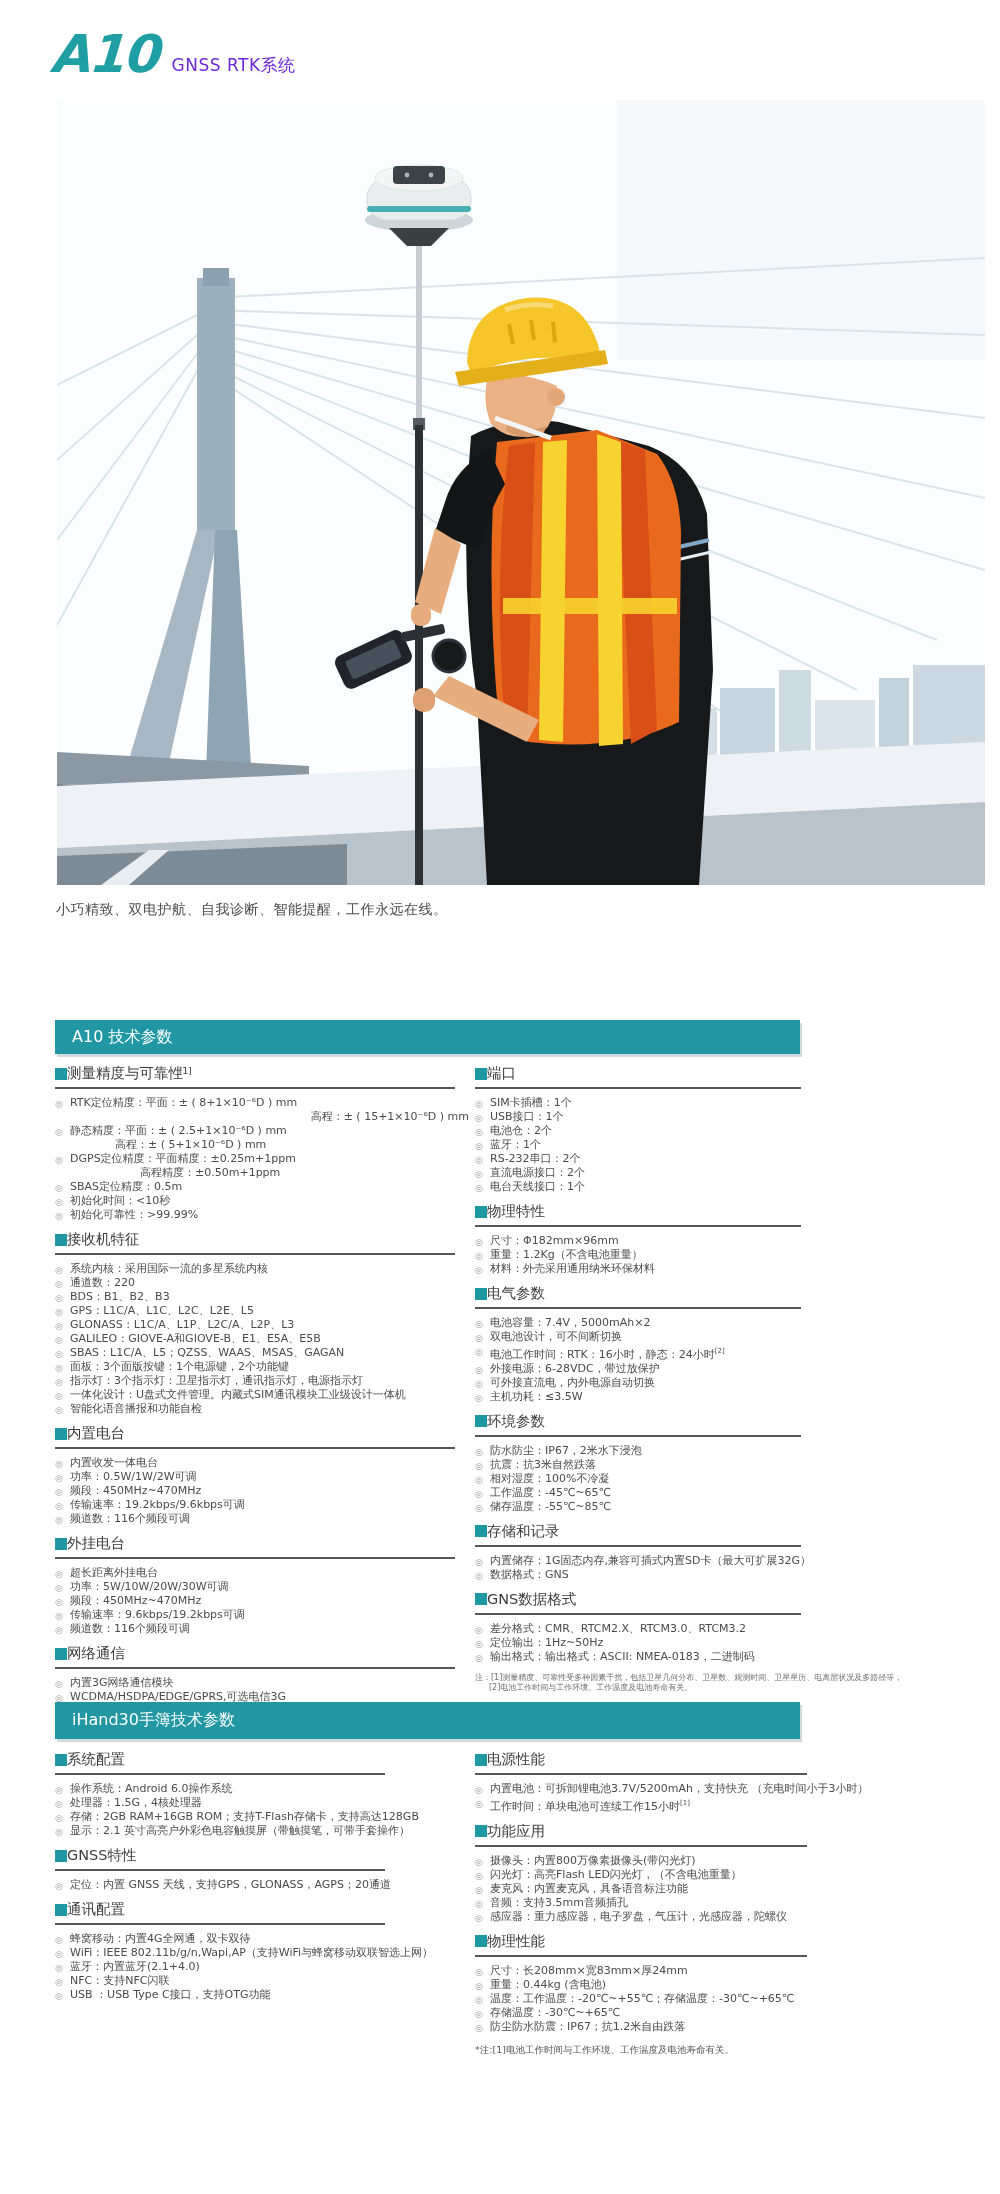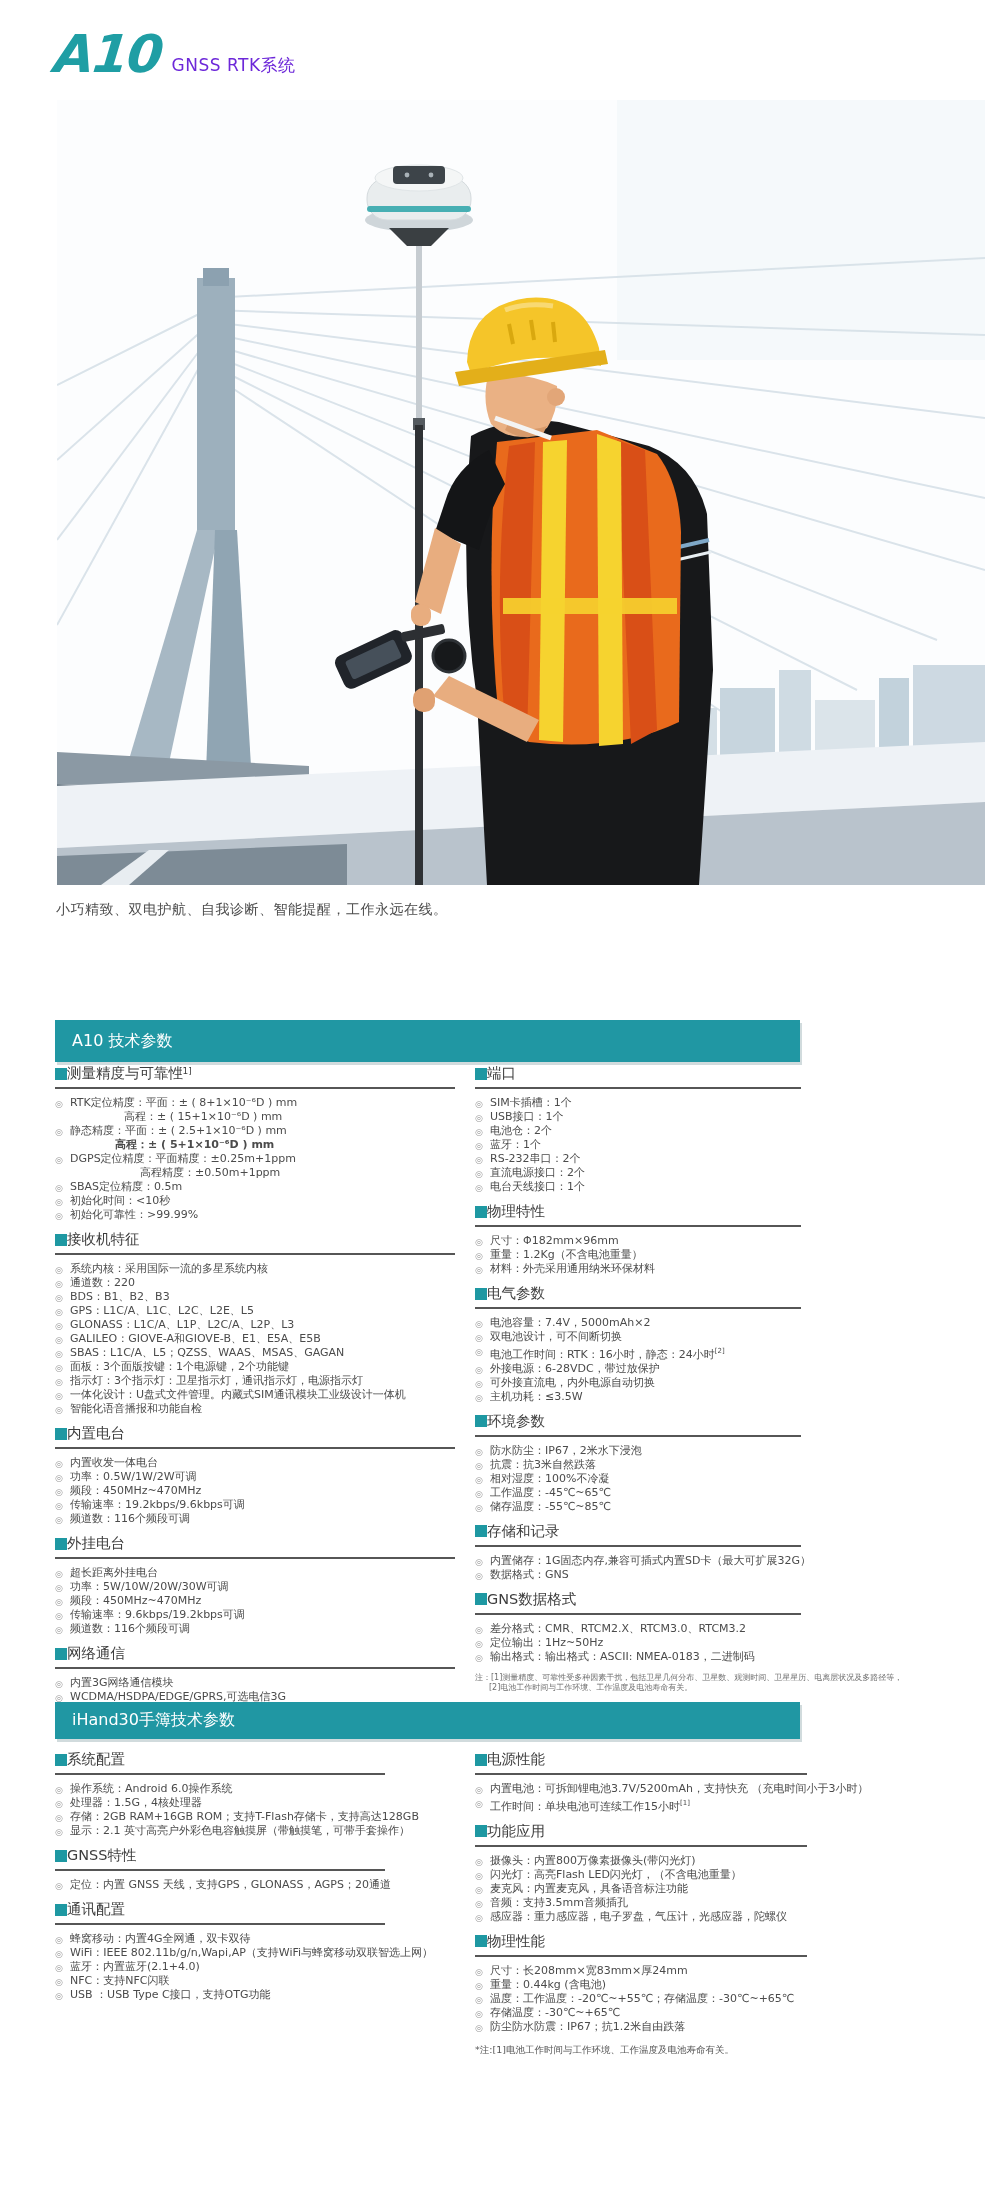--- a/index.html
+++ b/index.html
@@ -14,21 +14,21 @@
   .logo-sub{font-size:17px;color:#6d28d9;padding-bottom:3px;letter-spacing:.5px}
 
   
   .photo{position:absolute;left:57px;top:100px;width:928px;height:785px;overflow:hidden;background:#fcfdfe}
   .photo svg{display:block;width:100%;height:100%}
 
   .tagline{position:absolute;left:56px;top:901px;font-size:14px;color:#4c4c4c;letter-spacing:.5px}
 
   
   .spec-bar{position:absolute;left:55px;width:745px;background:#2097a3;color:#fff;display:flex;align-items:center;padding-left:17px;box-shadow:2px 3px 0 rgba(140,165,170,.4)}
-  .bar-a10{top:1020px;height:42px;font-size:16px}
+  .bar-a10{top:1020px;height:34px;font-size:16px}
   .bar-ihand{top:1702px;height:37px;font-size:16px}
 
   
   .cols{position:absolute;left:55px}
   .cols-a10{top:1056px}
   .cols-ihand{top:1742px}
   .col{position:absolute;top:0}
   .col-0{left:0;width:414px}
   .col-1{left:420px;width:530px}
 
@@ -172,23 +172,23 @@
       <div class="col col-0">
           <div class="sec">
             <div class="sec-head">
               <span class="sec-square"></span>
               <span class="sec-title">测量精度与可靠性</span>
               <sup class="hsup">[1]</sup>
             </div>
             <div class="sec-rule"></div>
             <div class="sec-items">
               <div class="item"><span class="blt">◎</span><span class="item-text">RTK定位精度：平面：± ( 8+1×10⁻⁶D ) mm</span></div>
-              <div class="item" style="padding-left: 69px;"><span class="item-text">高程：± ( 15+1×10⁻⁶D ) mm</span></div>
+              <div class="item" style="padding-left: 69px; text-align: right;"><span class="item-text">高程：± ( 15+1×10⁻⁶D ) mm</span></div>
               <div class="item"><span class="blt">◎</span><span class="item-text">静态精度：平面：± ( 2.5+1×10⁻⁶D ) mm</span></div>
-              <div class="item" style="padding-left: 60px; font-weight: bold;"><span class="item-text">高程：± ( 5+1×10⁻⁶D ) mm</span></div>
+              <div class="item" style="padding-left: 60px;"><span class="item-text">高程：± ( 5+1×10⁻⁶D ) mm</span></div>
               <div class="item"><span class="blt">◎</span><span class="item-text">DGPS定位精度：平面精度：±0.25m+1ppm</span></div>
               <div class="item" style="padding-left: 85px;"><span class="item-text">高程精度：±0.50m+1ppm</span></div>
               <div class="item"><span class="blt">◎</span><span class="item-text">SBAS定位精度：0.5m</span></div>
               <div class="item"><span class="blt">◎</span><span class="item-text">初始化时间：&lt;10秒</span></div>
               <div class="item"><span class="blt">◎</span><span class="item-text">初始化可靠性：&gt;99.99%</span></div>
             </div>
           </div>
           <div class="sec">
             <div class="sec-head">
               <span class="sec-square"></span>

